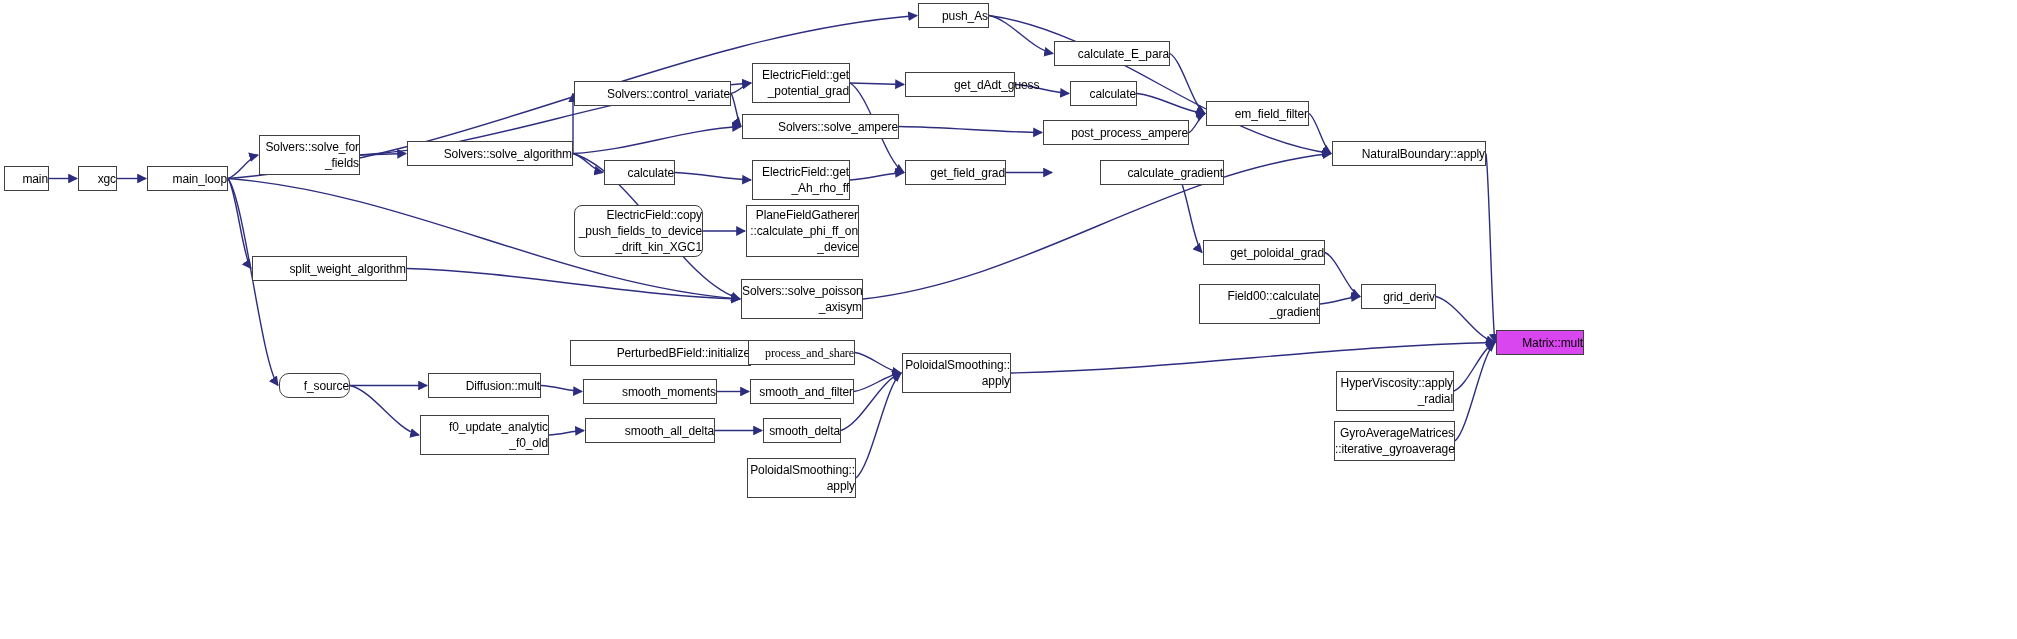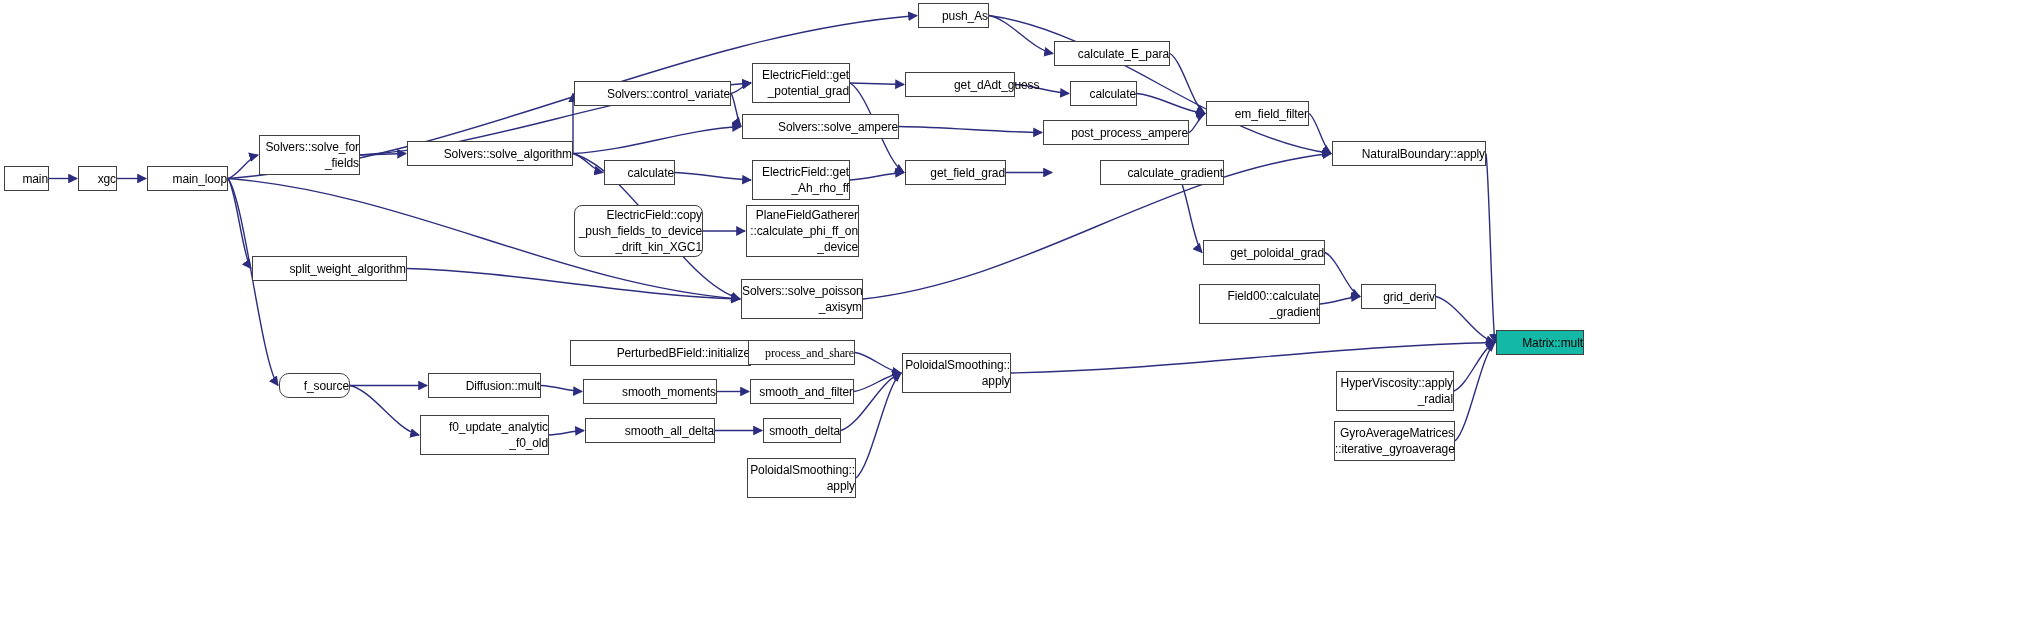--- a/index.html
+++ b/index.html
@@ -20,21 +20,21 @@
     color:#000000;
     font-size:12px;
     line-height:16px;
     text-align:right;
     display:flex;
     align-items:center;
     justify-content:center;
     white-space:pre;
     letter-spacing:-0.1px;
   }
-  .node.highlight{background:#14b8a6;}
+  .node.highlight{background:#d946ef;}
   .node span{display:block;width:100%;}
 </style>
 </head>
 <body>
 
 <div id="canvas">
   <svg id="edges" xmlns="http://www.w3.org/2000/svg">
     <defs>
       <marker id="arrow" viewBox="0 0 10 10" refX="9" refY="5" markerWidth="7" markerHeight="7" orient="auto-start-reverse">
         <path d="M 0 0 L 10 5 L 0 10 z" fill="#2d2d7f"></path>

